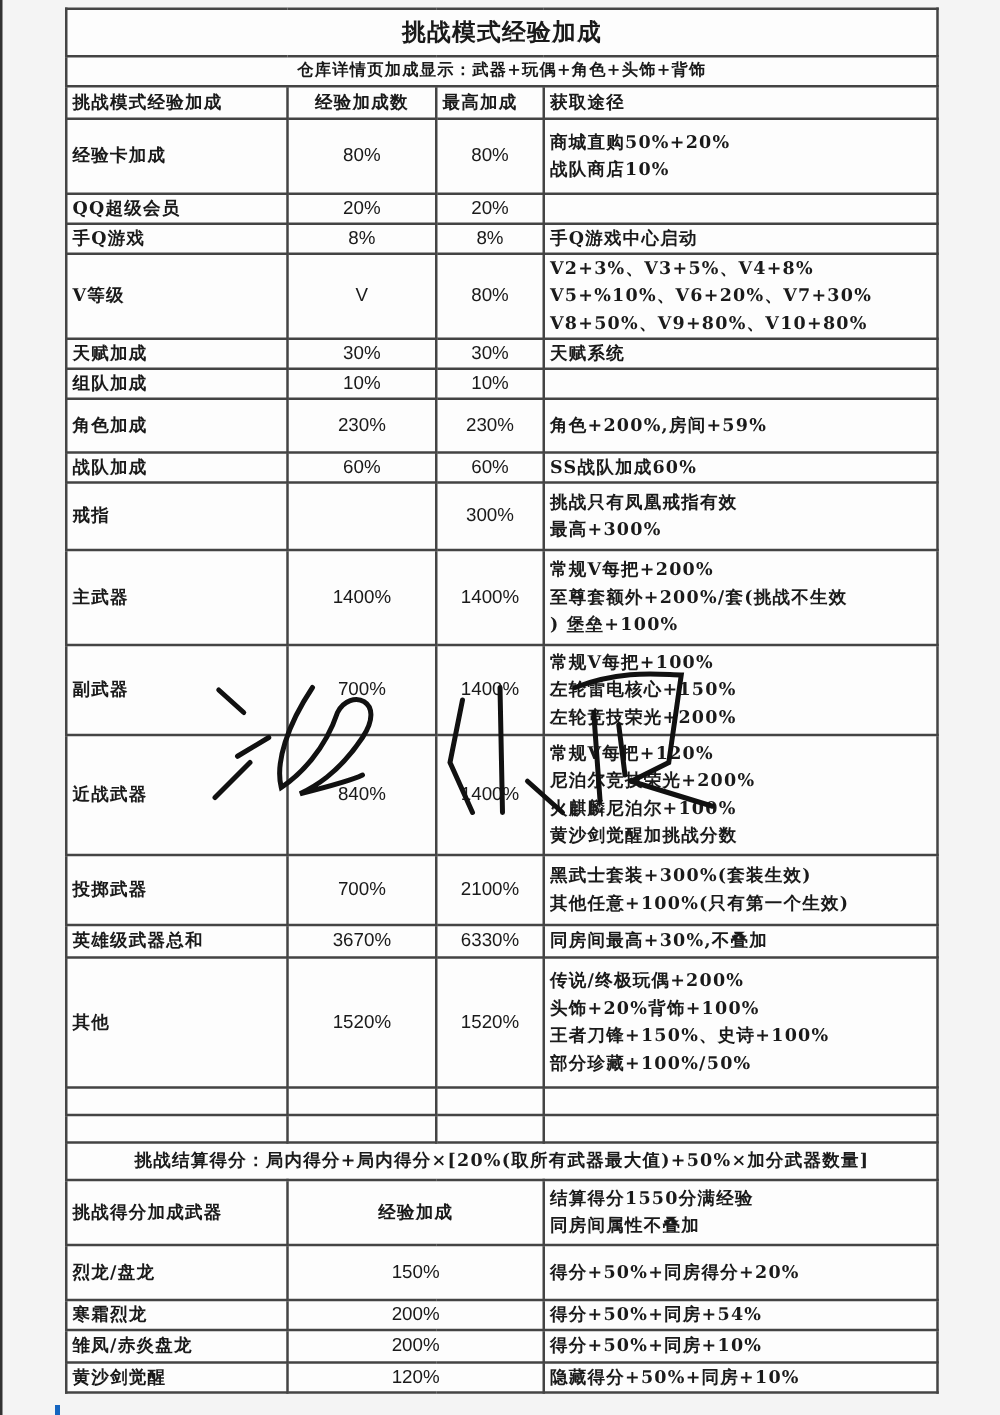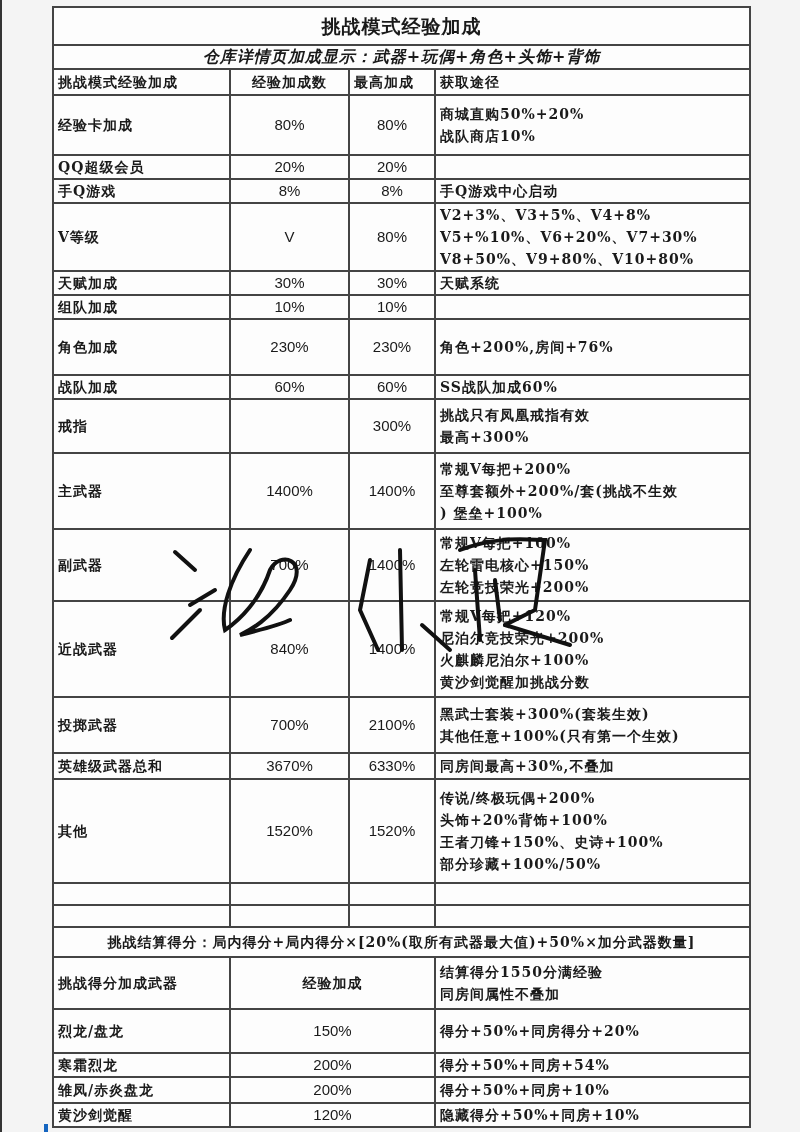--- a/index.html
+++ b/index.html
@@ -7,21 +7,21 @@
     width:800px; height:1132px; background:#f4f4f4; position:relative; overflow:hidden;
     font-family:"DejaVu Sans", sans-serif; color:#1a1a1a;
   }
   .left-edge { position:absolute; left:0; top:0; width:2px; height:1132px; background:#333; }
   .page { position:absolute; left:52px; top:6px; width:697px; background:#fdfdfd; }
   table { border-collapse:collapse; width:697px; table-layout:fixed; }
   td { border:2px solid #444; padding:0 4px; font-size:14px; vertical-align:middle; line-height:22px; }
   .cjk { font-family:"DejaVu Serif", serif; font-weight:bold; letter-spacing:1px; }
   .num { text-align:center; font-family:"Liberation Sans", sans-serif; font-size:15px; }
   .title { text-align:center; font-size:19px; height:36px; }
-  .subtitle { text-align:center; font-size:16px; height:22px;font-style:italic; }
+  .subtitle { text-align:center; font-size:13px; height:22px; }
   .formula { text-align:center; font-size:14px; height:28px; }
   .note-line { display:block; }
   .blue-mark { position:absolute; left:44px; top:1124px; width:4px; height:8px; background:#1565c0; }
   .watermark { position:absolute; left:150px; top:530px; width:470px; height:130px; pointer-events:none; }
 </style>
 </head>
 <body>
 
 <div class="left-edge"></div>
 
@@ -92,26 +92,26 @@
           </td>
         </tr>
         <tr style="height: 24px;">
           <td class="cjk">组队加成</td>
           <td class="num">10%</td>
           <td class="num">10%</td>
           <td class="cjk">
             <span class="note-line"></span>
           </td>
         </tr>
-        <tr style="height: 56px;">
+        <tr style="height: 43px;">
           <td class="cjk">角色加成</td>
           <td class="num">230%</td>
           <td class="num">230%</td>
           <td class="cjk">
-            <span class="note-line">角色+200%,房间+76%</span>
+            <span class="note-line">角色+200%,房间+59%</span>
           </td>
         </tr>
         <tr style="height: 24px;">
           <td class="cjk">战队加成</td>
           <td class="num">60%</td>
           <td class="num">60%</td>
           <td class="cjk">
             <span class="note-line">SS战队加成60%</span>
           </td>
         </tr>

